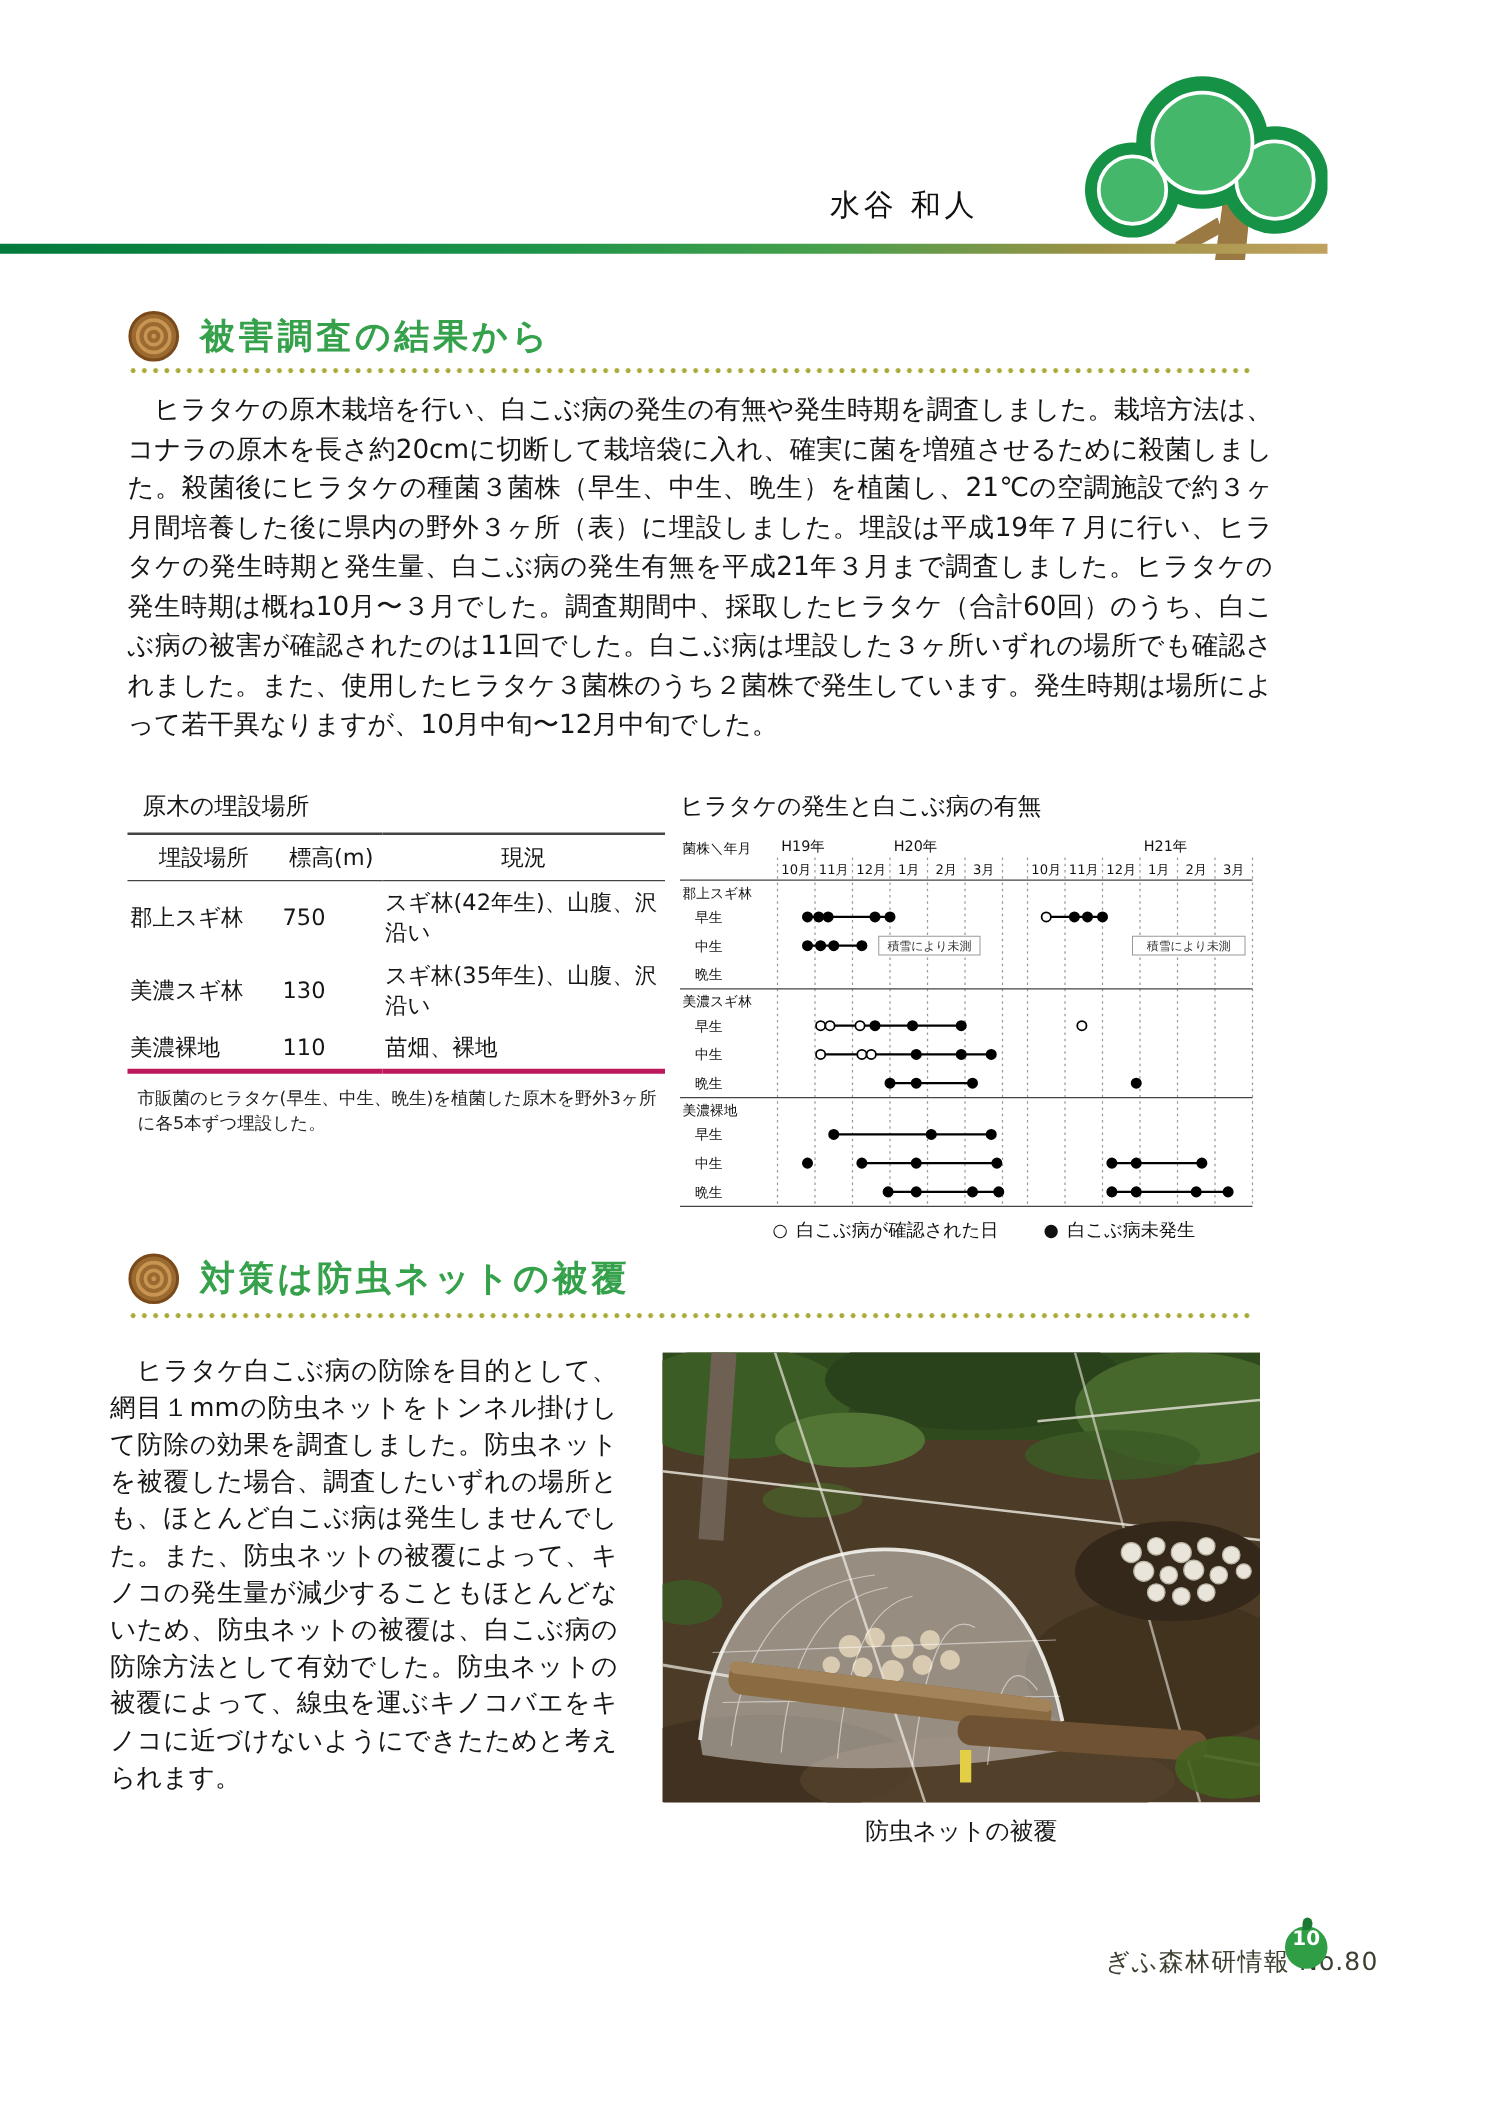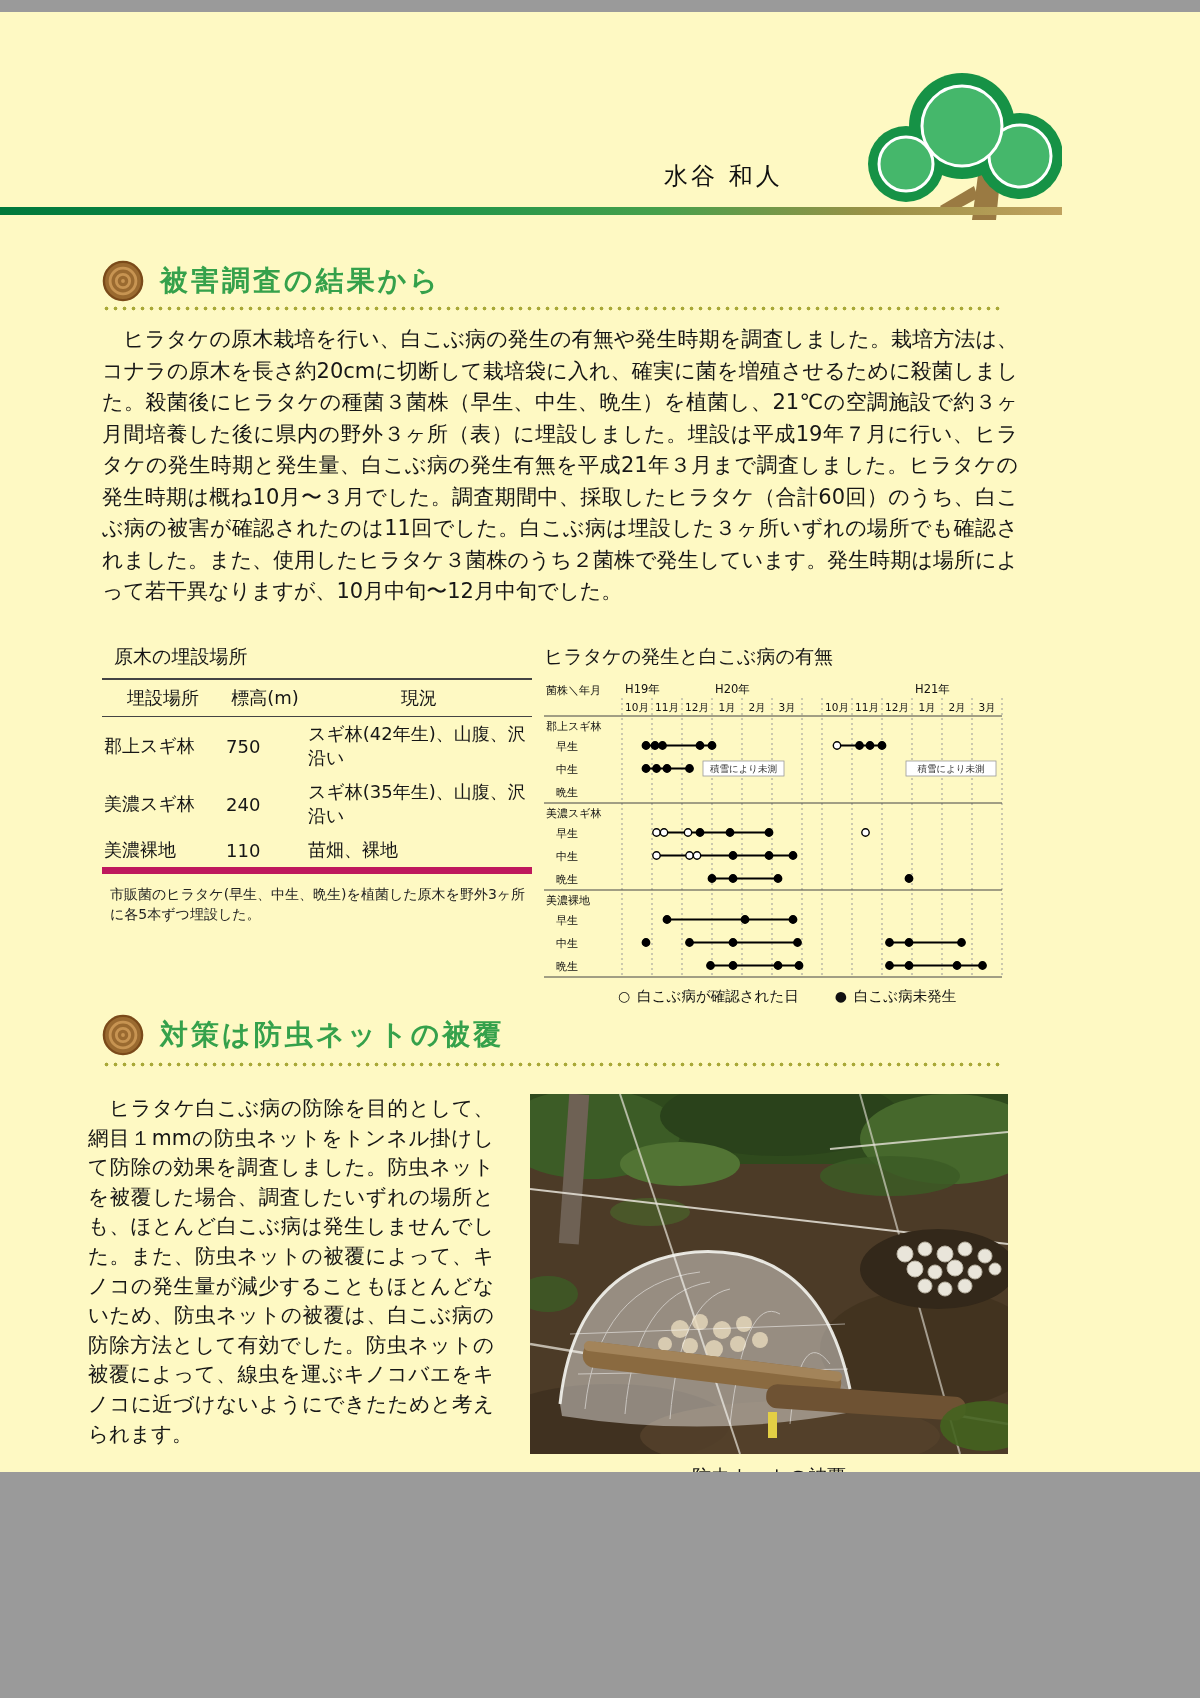--- a/index.html
+++ b/index.html
@@ -1,36 +1,36 @@
 <!DOCTYPE html>
 <html><head>
 <meta charset="utf-8">
 <style>
   *{margin:0;padding:0;box-sizing:border-box}
   body{background:#9a9a9a;font-family:"DejaVu Sans","Liberation Sans",sans-serif}
-  .page{position:relative;width:1200px;height:1460px;margin:12px auto;background:#fef9c3;overflow:hidden;color:#1c1c1c}
+  .page{position:relative;width:1200px;height:1698px;margin:0 auto;background:#ffffff;overflow:hidden;color:#1c1c1c}
 
   .author{position:absolute;left:664px;top:148px;font-size:24px;letter-spacing:3px;color:#111}
   .tree-art{position:absolute;left:822px;top:52px}
   .head-rule{position:absolute;left:0;top:195px;width:1062px;height:8px;
     background:linear-gradient(90deg,#00793c 0%,#1d944a 40%,#46a04c 62%,#9a9146 82%,#c0a25e 100%)}
 
   .sec-head{position:absolute;left:102px;display:flex;align-items:center;gap:16px;height:46px}
   .sec-head h2{font-size:28px;color:#35a14b;font-weight:700;letter-spacing:3px}
   .dots{position:absolute;left:102px;width:900px;height:7px;
     background-image:radial-gradient(circle,#a9a938 1.8px,transparent 2.1px);
     background-size:9px 7px;background-position:0 50%;background-repeat:repeat-x}
 
   .body1{position:absolute;left:102px;top:312px;width:916px;font-size:21px;line-height:31.5px;
     text-align:justify;color:#161616}
 
   .tblwrap{position:absolute;left:102px;top:632px;width:430px}
   .tbl-title{font-size:19px;margin:0 0 8px 12px;color:#161616}
   table.burial{border-collapse:collapse;width:100%;font-size:18px;color:#161616;
-    border-top:2px solid #444;border-bottom:7px solid #be185d}
+    border-top:2px solid #444;border-bottom:4px solid #be185d}
   .burial th{font-weight:400;padding:6px 2px;border-bottom:1.5px solid #444;text-align:center}
   .burial td{padding:5px 2px}
   .burial .c{text-align:left}
   .note{font-size:14px;line-height:20px;margin-top:10px;color:#222;padding:0 4px 0 8px}
 
   .chartwrap{position:absolute;left:544px;top:632px;width:462px}
   .chart-title{font-size:19px;margin-bottom:8px;color:#161616}
   .chartwrap svg{display:block;font-family:"DejaVu Sans",sans-serif}
   .legend{display:flex;gap:36px;font-size:14.5px;color:#111;margin:7px 0 0 74px}
   .leg-sym{margin-right:7px;font-size:14px}
@@ -102,21 +102,21 @@
         </tr>
       </thead>
       <tbody>
         <tr>
           <td>郡上スギ林</td>
           <td class="c">750</td>
           <td>スギ林(42年生)、山腹、沢沿い</td>
         </tr>
         <tr>
           <td>美濃スギ林</td>
-          <td class="c">240</td>
+          <td class="c">130</td>
           <td>スギ林(35年生)、山腹、沢沿い</td>
         </tr>
         <tr>
           <td>美濃裸地</td>
           <td class="c">110</td>
           <td>苗畑、裸地</td>
         </tr>
       </tbody>
     </table>
     <p class="note">市販菌のヒラタケ(早生、中生、晩生)を植菌した原木を野外3ヶ所に各5本ずつ埋設した。</p>

